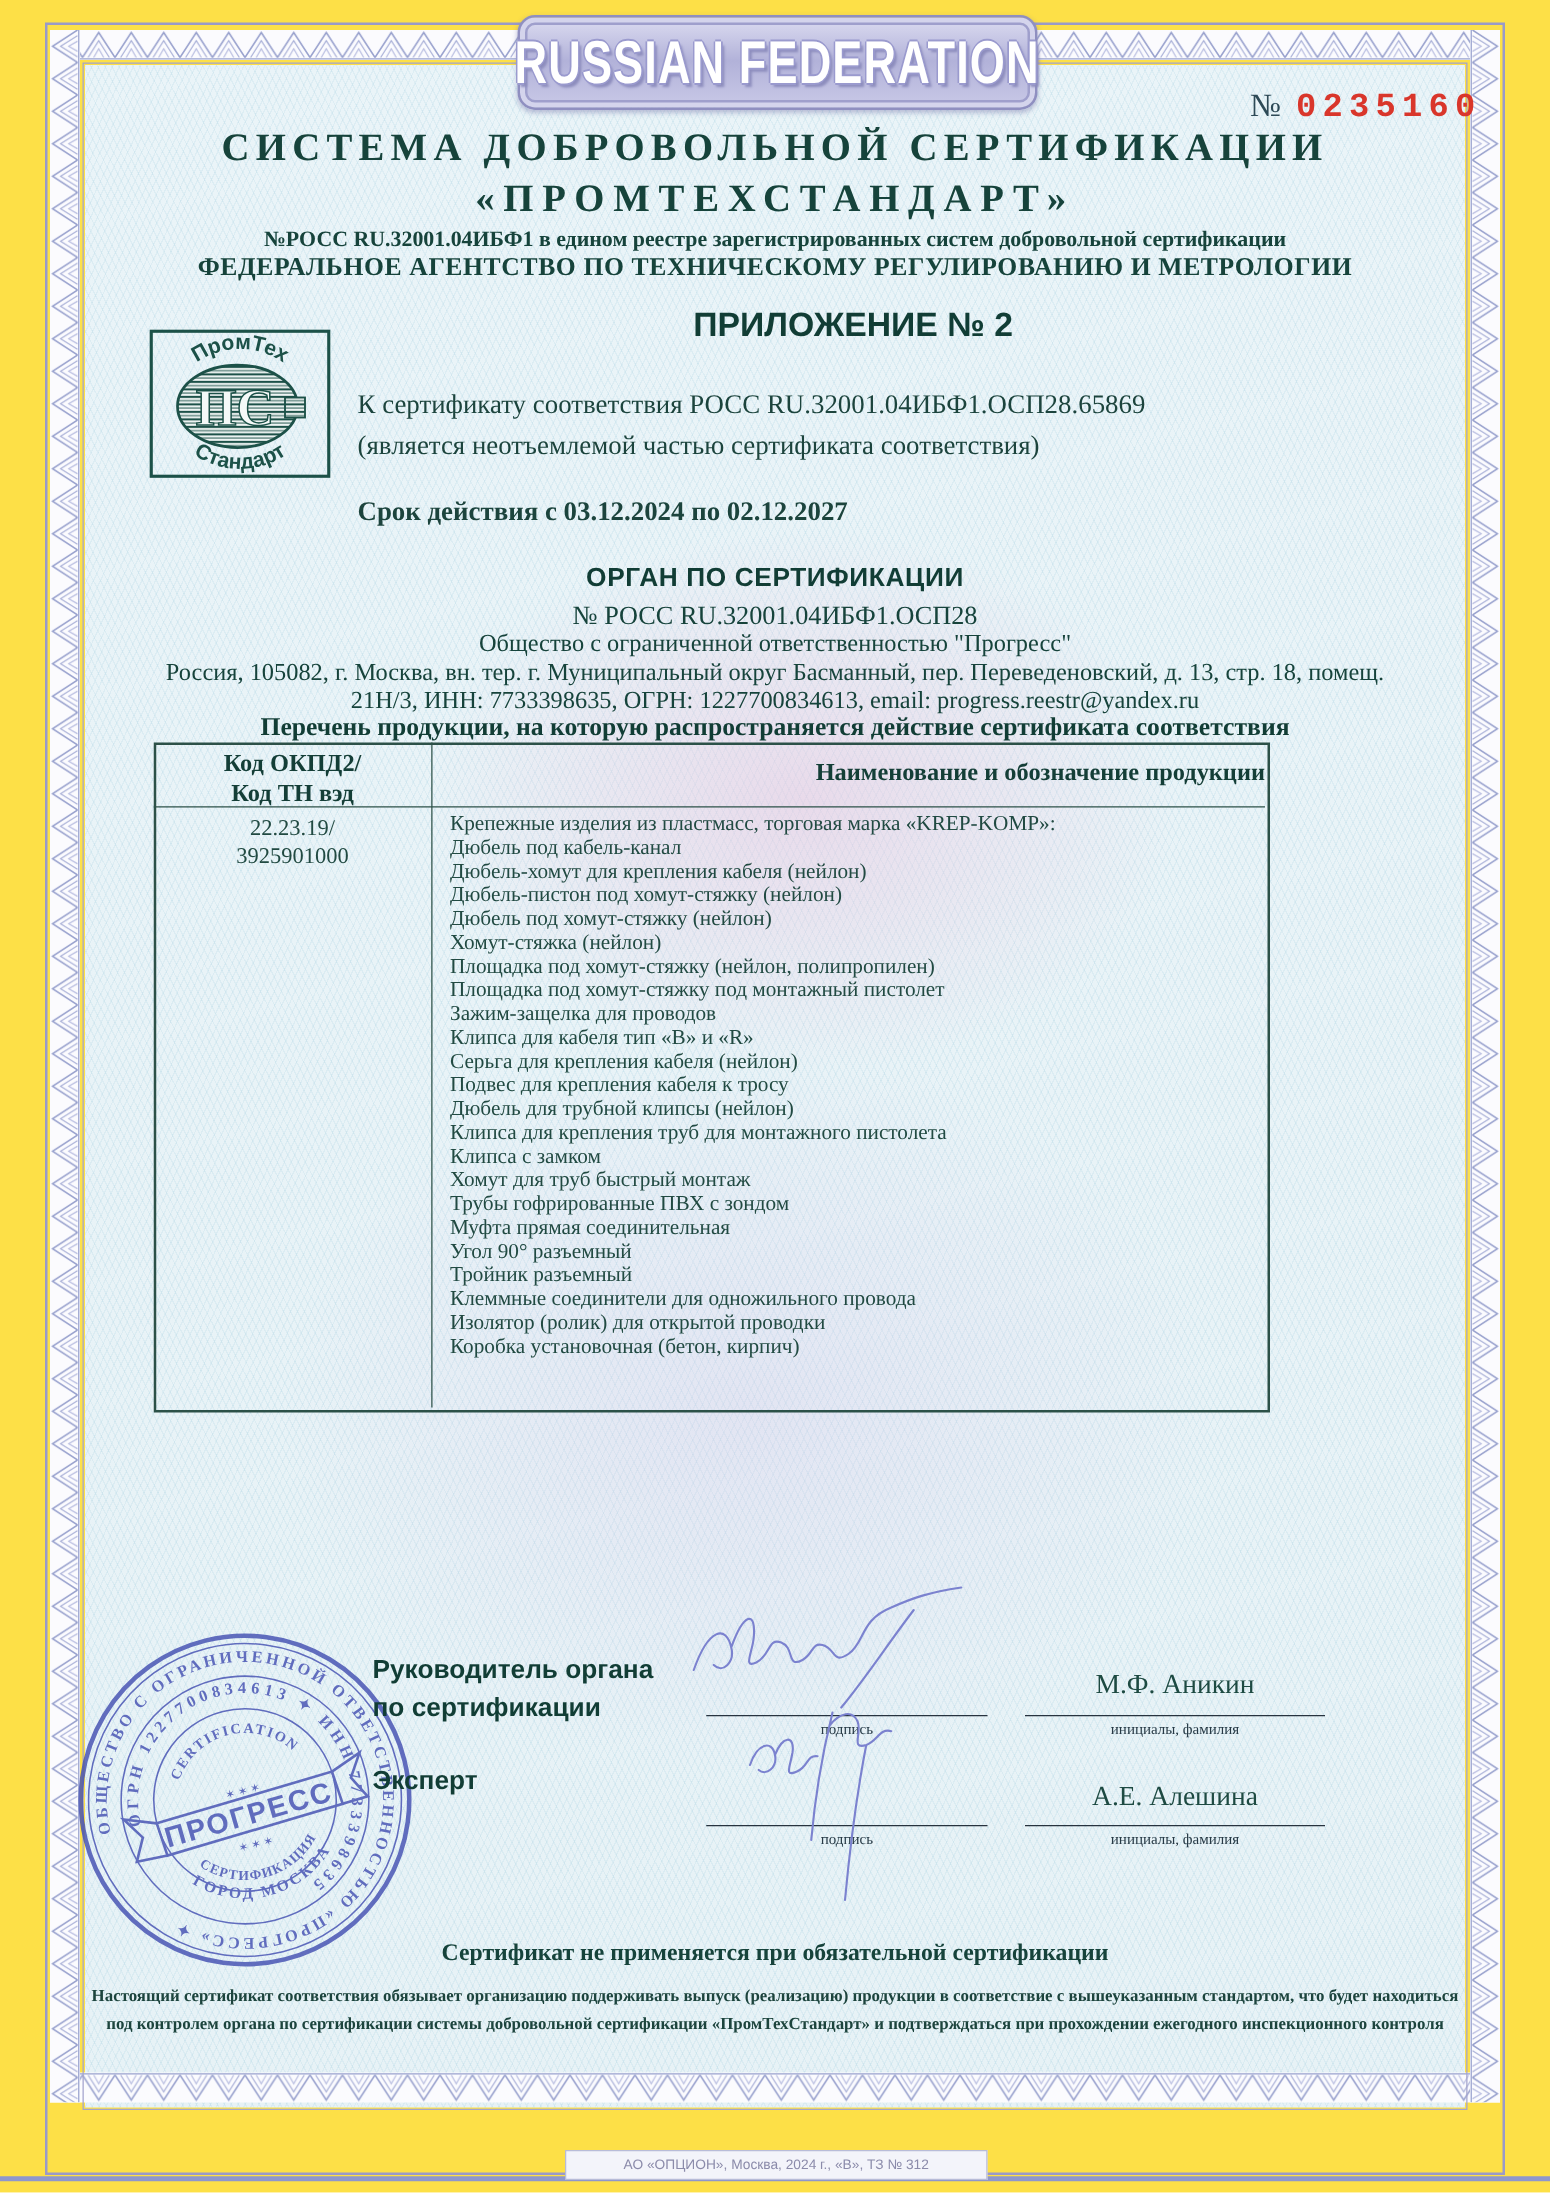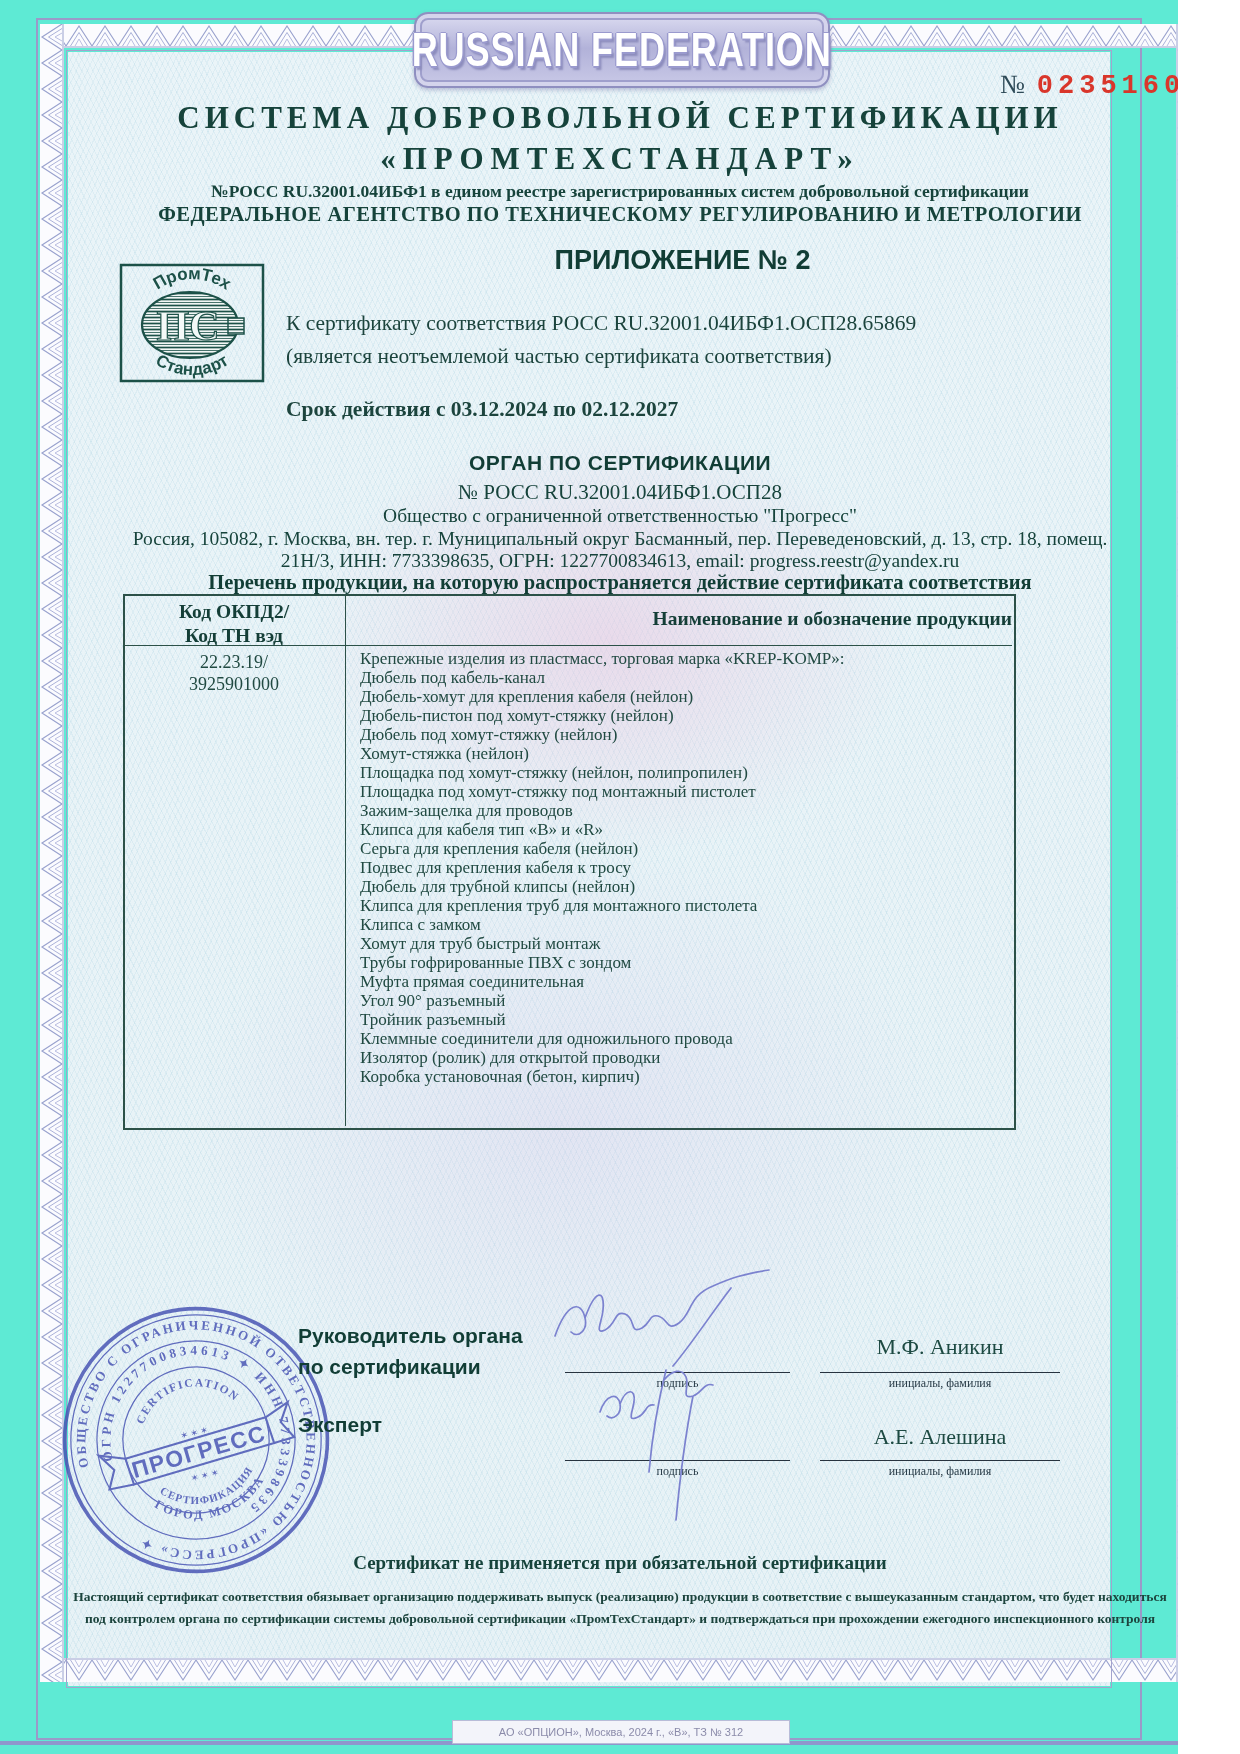--- a/index.html
+++ b/index.html
@@ -1,17 +1,17 @@
 <!DOCTYPE html>
 <html><head>
 <meta charset="utf-8">
 <style>
   html,body{margin:0;padding:0;background:#ffffff;}
-  .page{position:relative;width:1152px;height:1754px;background:#5eead4;overflow:hidden;
-        font-family:"Liberation Serif",serif;padding-left:26px;}
+  .page{position:relative;width:1240px;height:1754px;background:#fde047;overflow:hidden;
+        font-family:"Liberation Serif",serif;}
   .abs{position:absolute;}
 
   
   .frame-outer{position:absolute;left:36px;top:18px;right:36px;bottom:14px;border:2px solid #9a9ac8;}
   .frame-inner{position:absolute;left:66px;top:50px;right:66px;bottom:66px;border:1.5px solid #a3a3cd;}
   .doc-bg{position:absolute;left:68px;top:52px;right:68px;bottom:68px;
     background:
       radial-gradient(ellipse 430px 310px at 52% 36%, rgba(233,198,224,0.55), rgba(233,198,224,0) 70%),
       radial-gradient(ellipse 520px 400px at 48% 66%, rgba(213,196,233,0.30), rgba(213,196,233,0) 72%),
       repeating-linear-gradient(115deg, rgba(104,176,203,0.10) 0 1px, rgba(0,0,0,0) 1px 5px),

